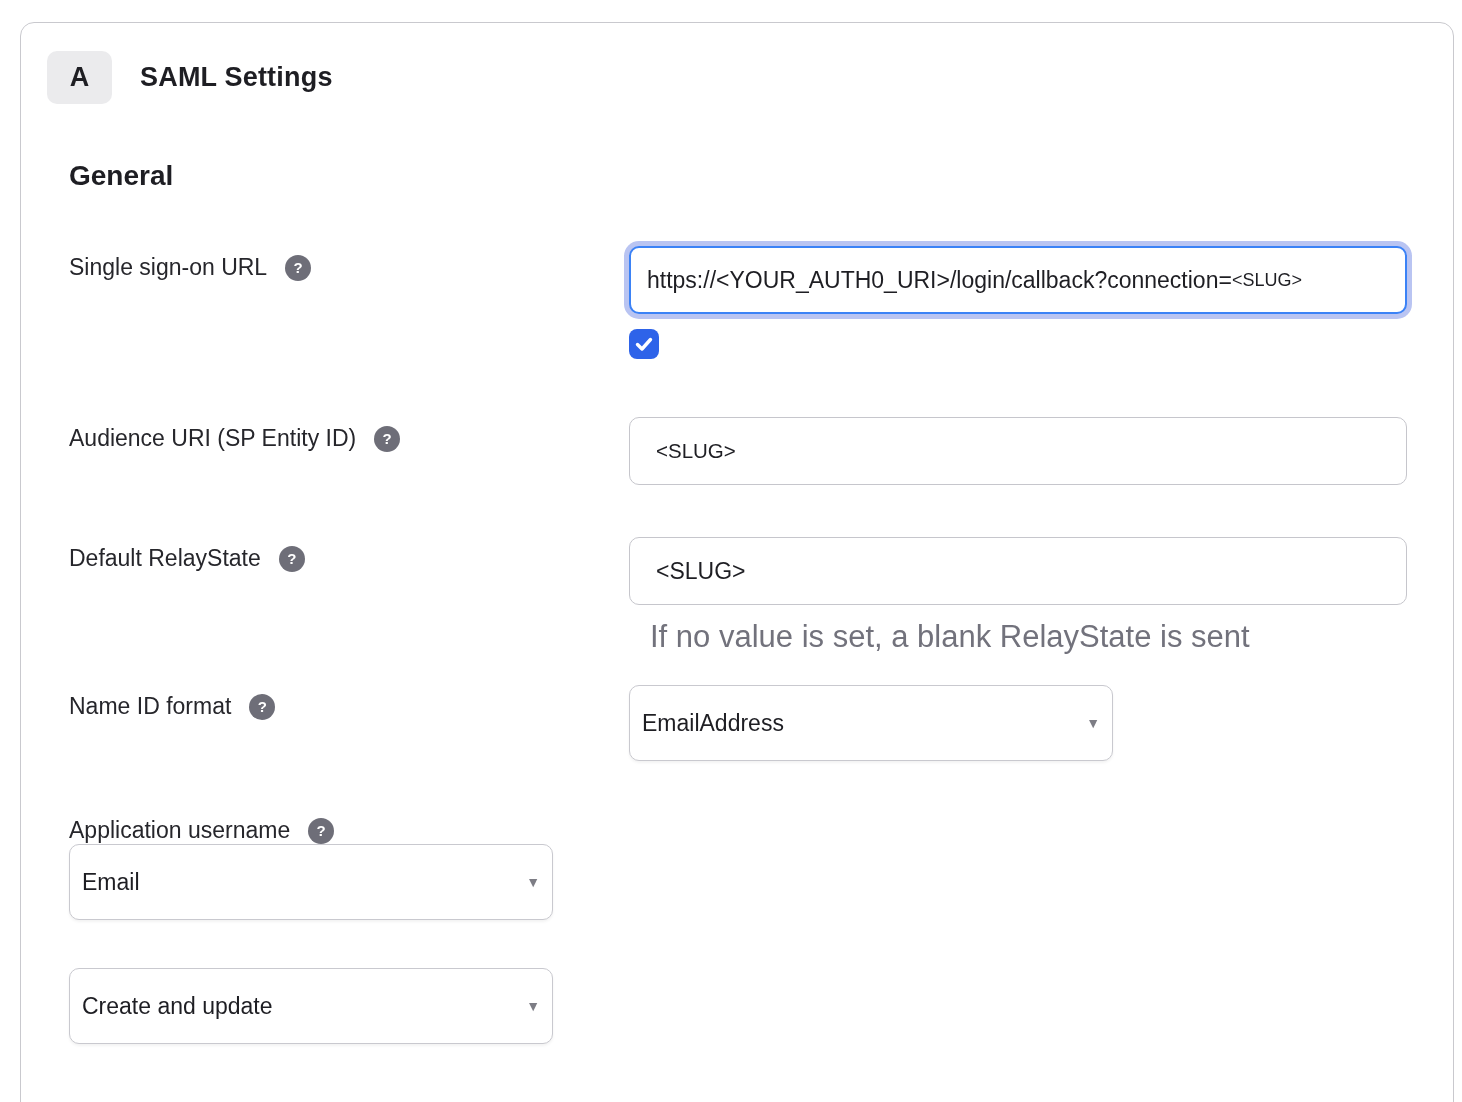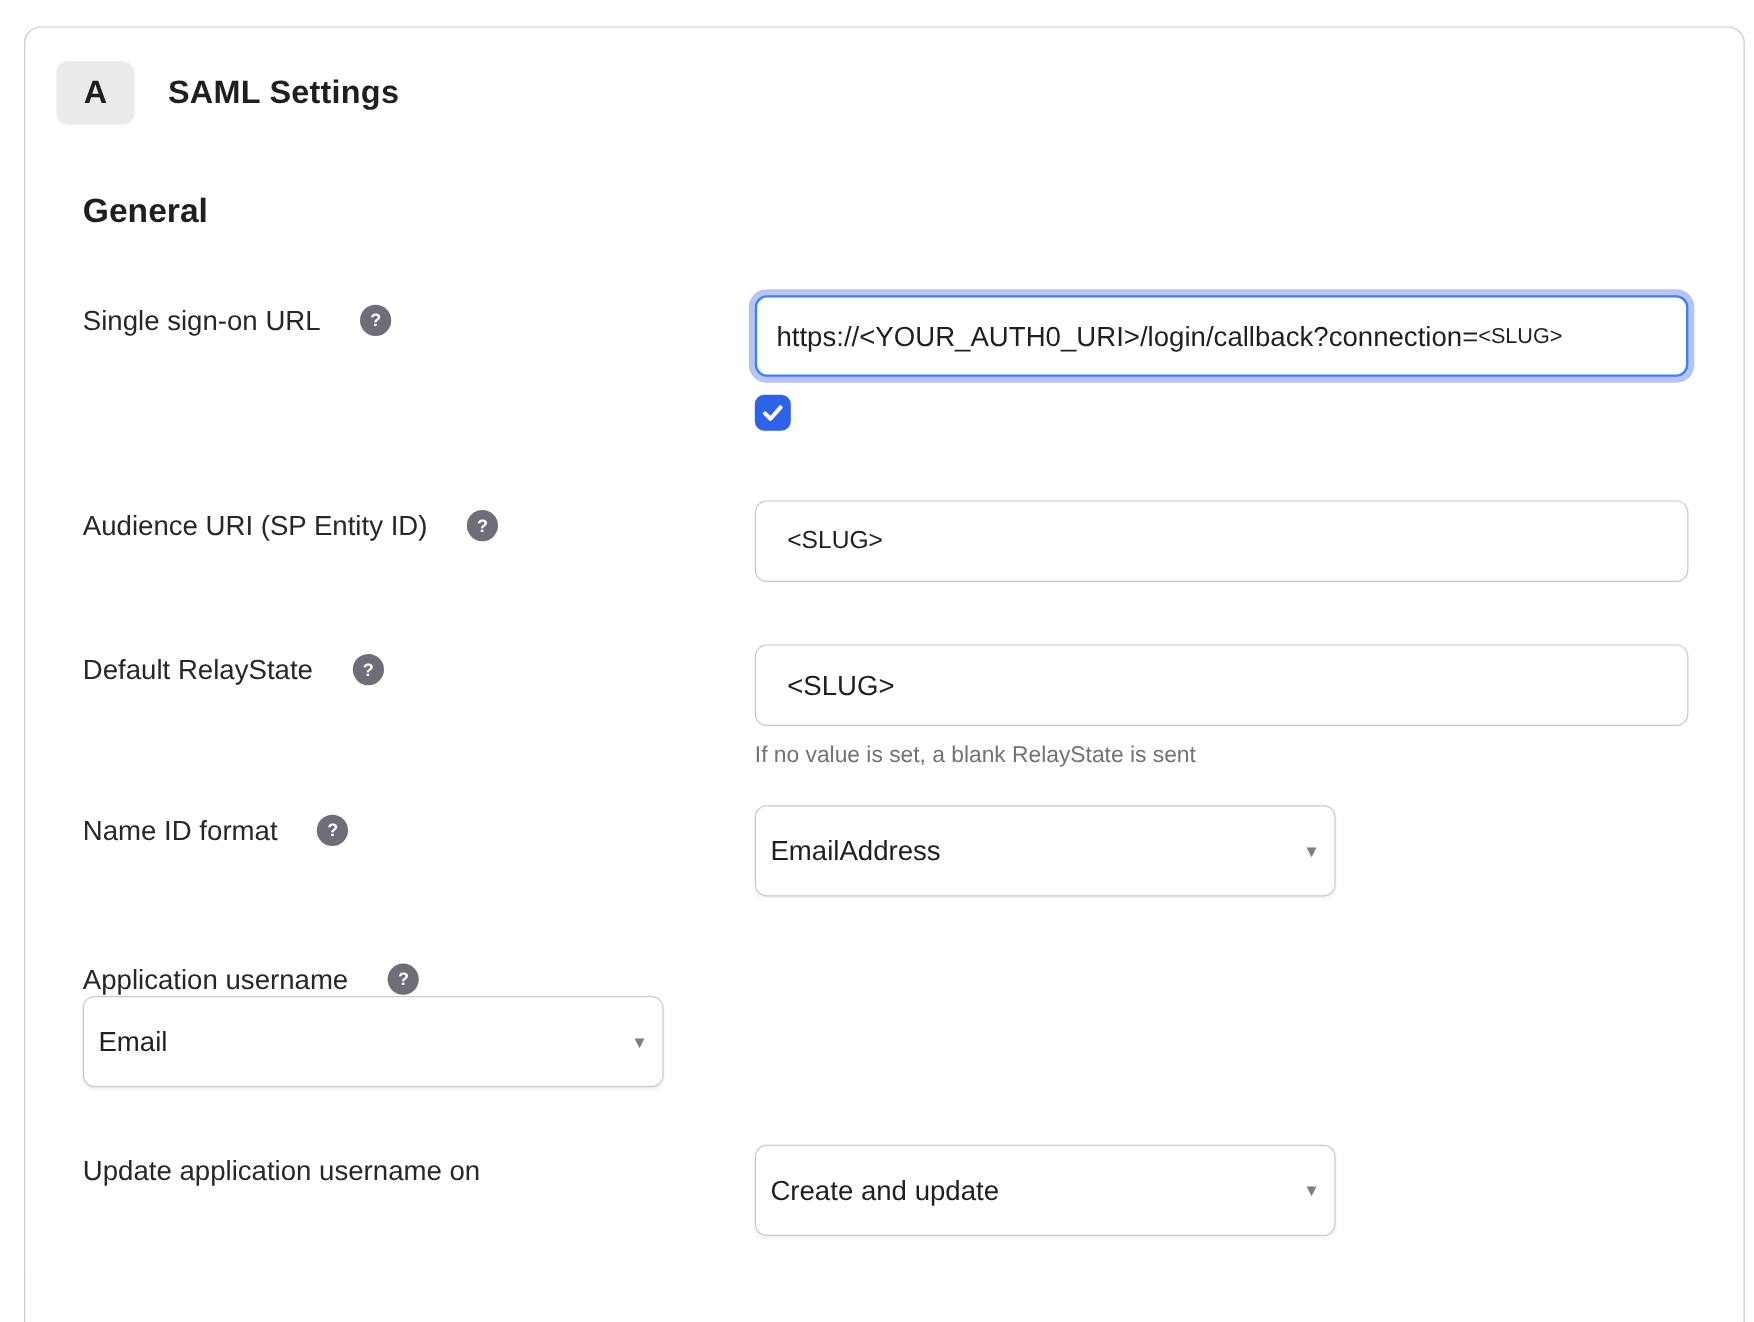--- a/index.html
+++ b/index.html
@@ -39,21 +39,21 @@
     font-size: 27px; font-weight: bold;
     letter-spacing: 0.2px;
   }
   .section-title {
     margin: 56px 0 0 0;
     font-size: 28px; font-weight: bold;
   }
   .row { display: flex; align-items: flex-start; }
   .label-col {
     width: 560px; flex: none;
-    display: flex; gap: 33px;
+    display: flex; align-items: center; gap: 18px;
     padding-top: 8px;
   }
   .field-label { font-size: 23px; color: #26262b; }
   .help-icon {
     width: 26px; height: 26px;
     border-radius: 50%;
     background: #6e6e78;
     color: #ffffff;
     display: flex; align-items: center; justify-content: center;
     font-size: 15px; font-weight: bold;
@@ -83,22 +83,23 @@
     width: 30px; height: 30px;
     border-radius: 8px;
     background: #2e63e9;
     display: flex; align-items: center; justify-content: center;
     cursor: pointer;
     flex: none;
   }
   .checkbox-label { font-size: 23px; margin-left: 24px; color: #1e1e23; }
   .input-help-text {
     margin-top: 14px;
-    font-size: 19px;
+    font-size: 31px;
     color: #72727c;
+    margin-left: 21px;
   }
   .dropdown {
     width: 484px; height: 76px;
     border: 1.5px solid #c9c9cf;
     border-radius: 10px;
     background: #fff;
     display: flex; align-items: center; justify-content: space-between;
     padding: 0 12px;
     font-size: 23px;
     cursor: pointer;
@@ -189,23 +190,20 @@
     </div>
     <div class="control-col">
       <div class="dropdown">
         <span>Email</span>
         <span class="dropdown-arrow">▼</span>
       </div>
     </div>
   </div>
 
   <div class="row mt-r6">
-    <div class="label-col">
-      <span class="field-label">Update application username on</span>
-    </div>
     <div class="control-col">
       <div class="dropdown">
         <span>Create and update</span>
         <span class="dropdown-arrow">▼</span>
       </div>
     </div>
   </div>
 
 </div>
 

